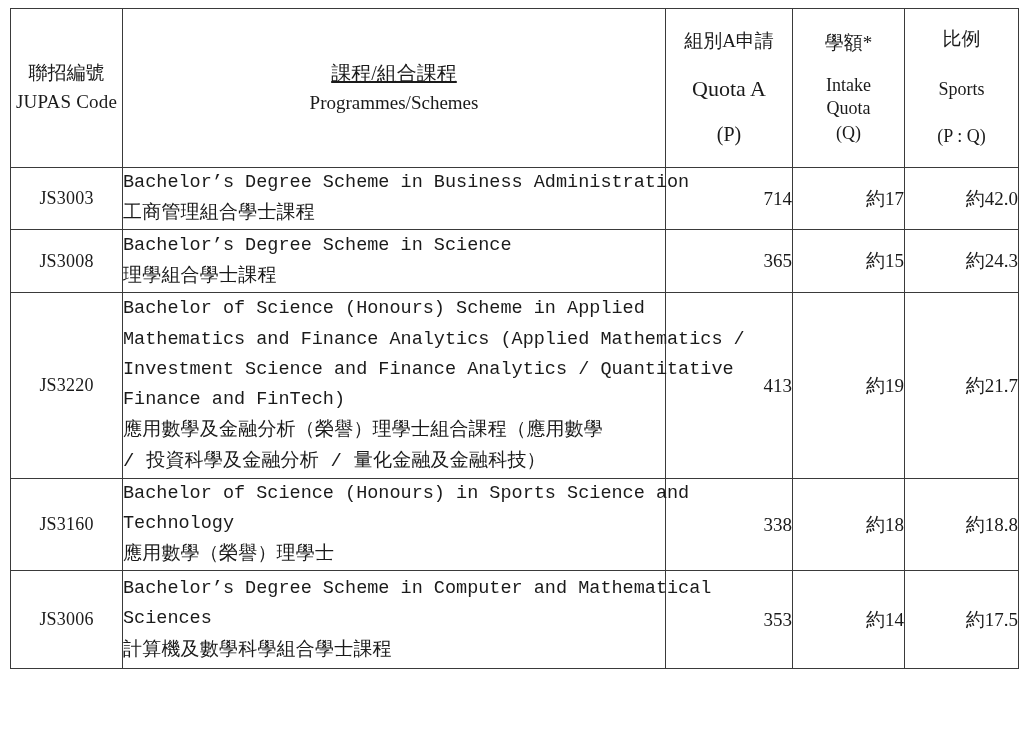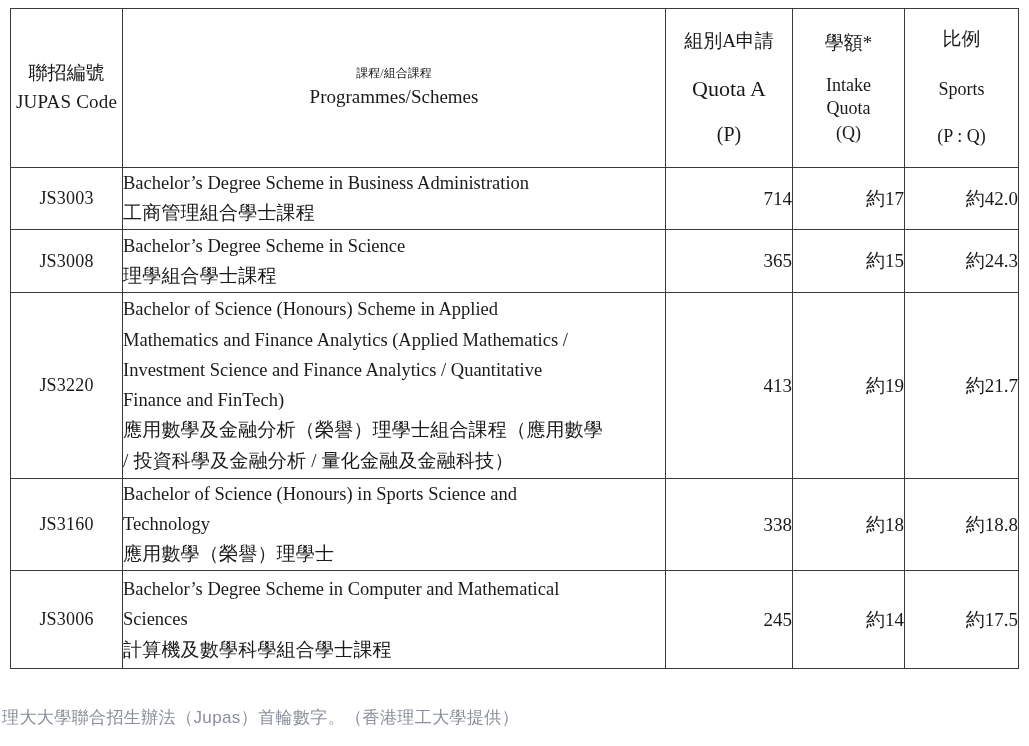--- a/index.html
+++ b/index.html
@@ -60,21 +60,21 @@
     line-height: 1.52;
     font-size: 19px;
     padding: 4px 6px;
   }
   .hd .cn { display: block; }
   .hd .en { display: block; }
 
   .hd-code .cn { font-size: 19px; }
   .hd-code .en { font-size: 19px; letter-spacing: .2px; }
 
-  .hd-prog .cn { font-size: 12px; }
+  .hd-prog .cn { font-size: 20px; text-decoration: underline; }
   .hd-prog .en { font-size: 19px; }
 
   .hd-band { }
   .hd-band .cn { font-size: 19px; margin-bottom: 16px; }
   .hd-band .en { font-size: 22px; margin-bottom: 14px; }
   .hd-band .sub { display: block; font-size: 20px; }
 
   .hd-quota .cn { font-size: 19px; margin-bottom: 16px; }
   .hd-quota .en { font-size: 18px; line-height: 1.28; }
   .hd-quota .sub { display: block; font-size: 18px; }
@@ -89,21 +89,21 @@
     font-size: 18px;
     letter-spacing: .2px;
   }
 
   .cell-prog {
     text-align: left;
     padding: 8px 10px 8px 13px;
     font-size: 18.5px;
     line-height: 1.63;
   }
-  .cell-prog .line { display: block; white-space: nowrap; }
+  .cell-prog .line { display: block; white-space: nowrap; font-family: Liberation Mono, monospace; }
   .cell-prog .zh {
     font-size: 19px;
     letter-spacing: .2px;
   }
 
   .cell-num {
     text-align: right;
     font-size: 19px;
   }
 
@@ -219,23 +219,22 @@
           <td class="cell-num">約18.8</td>
         </tr>
 
         <tr class="r5">
           <td class="cell-code">JS3006</td>
           <td class="cell-prog">
             <span class="line">Bachelor’s Degree Scheme in Computer and Mathematical</span>
             <span class="line">Sciences</span>
             <span class="line zh">計算機及數學科學組合學士課程</span>
           </td>
-          <td class="cell-num">245</td>
+          <td class="cell-num">353</td>
           <td class="cell-num">約14</td>
           <td class="cell-num">約17.5</td>
         </tr>
       </tbody>
     </table>
   </div>
 
-  <div class="caption">理大大學聯合招生辦法（Jupas）首輪數字。（香港理工大學提供）</div>
 
 </div>
 
 </body></html>

